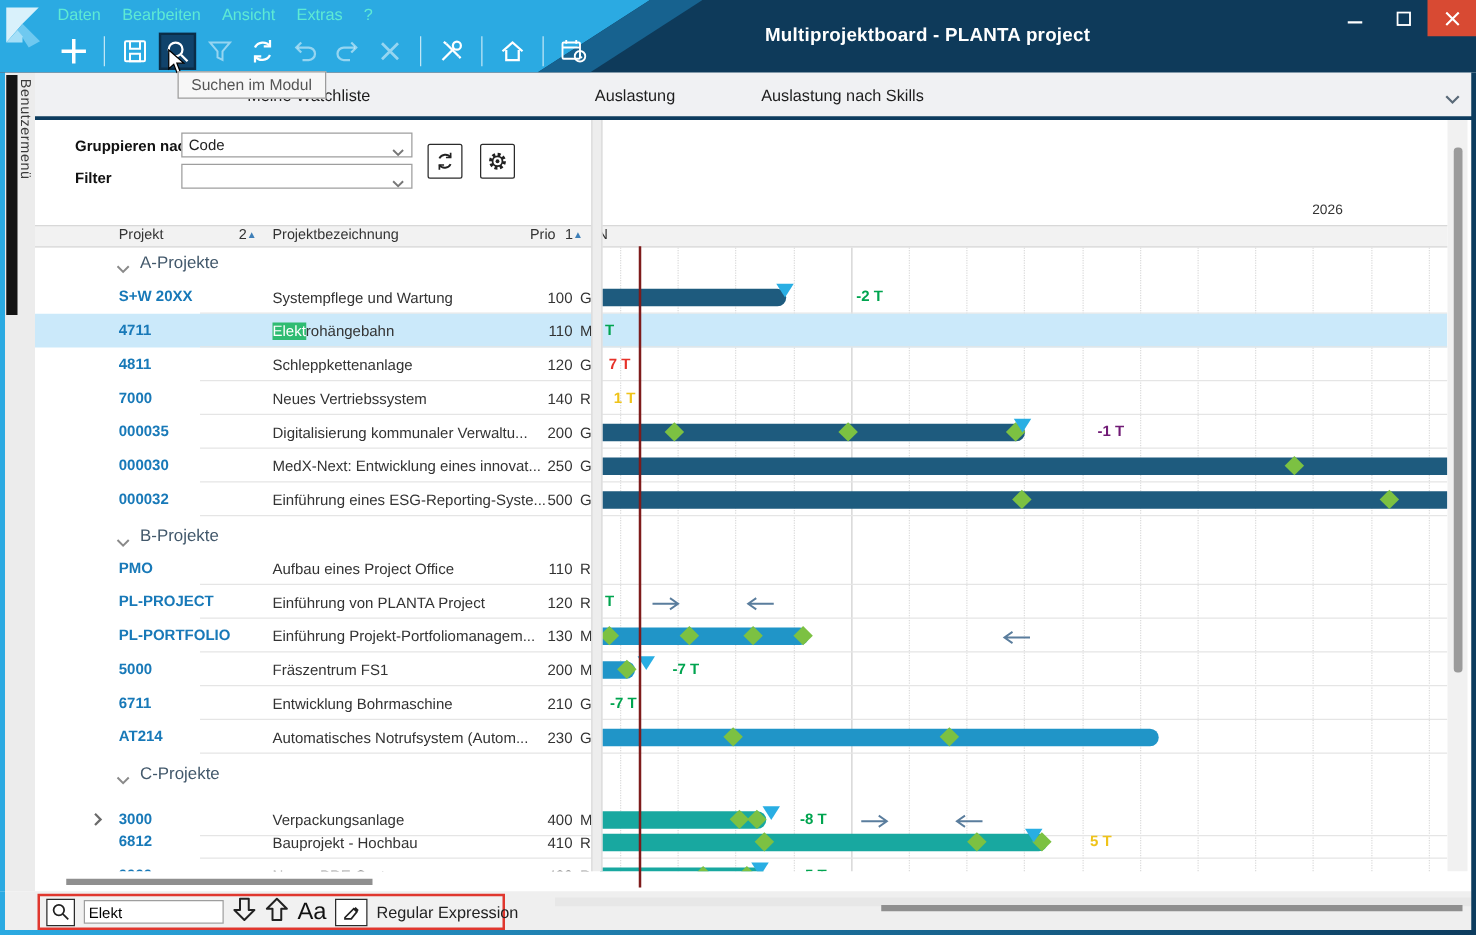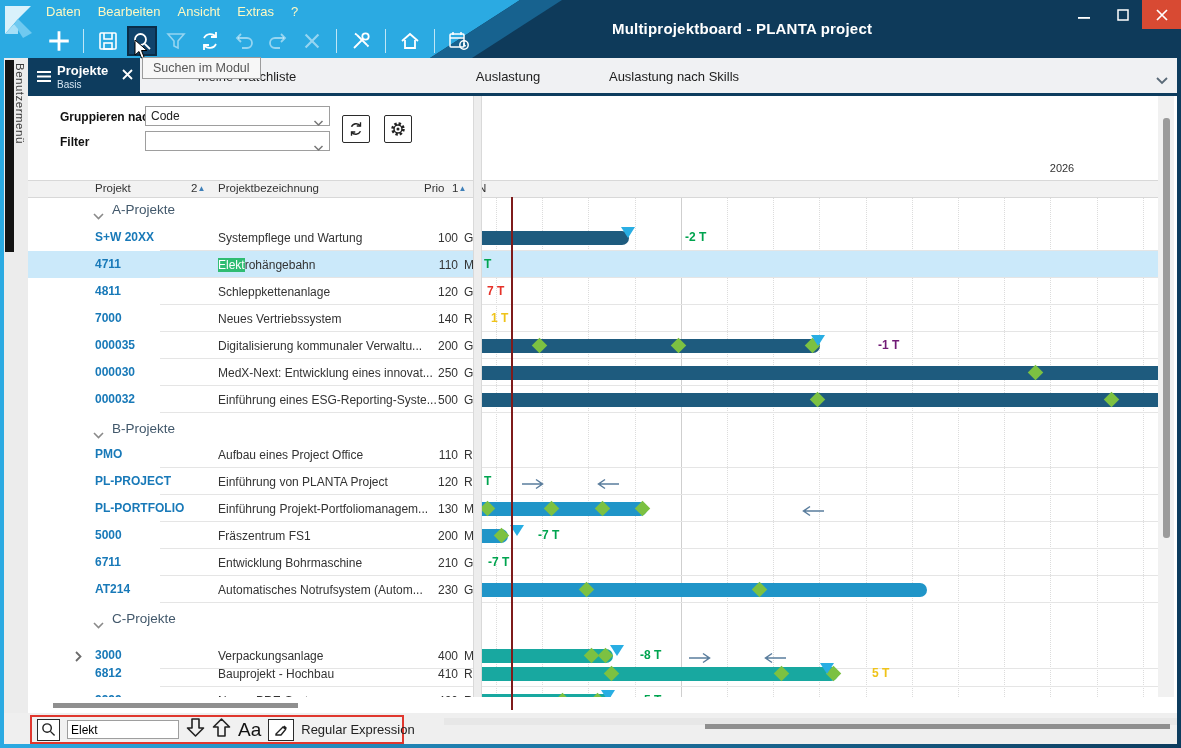--- a/index.html
+++ b/index.html
@@ -4,21 +4,21 @@
 <style>
   html,body{margin:0;padding:0;}
   .app{position:relative;width:1181px;height:748px;background:#fff;overflow:hidden;
        font-family:"Liberation Sans",sans-serif;-webkit-font-smoothing:antialiased;}
 
   
   .titlebar{position:absolute;left:0;top:0;width:1181px;height:58px;background:#0E3A5A;z-index:40;}
   .grad-cyan{position:absolute;inset:0;background:#2BAAE2;clip-path:polygon(0 0,520px 0,430px 58px,0 58px);}
   .grad-mid{position:absolute;inset:0;background:#17628F;clip-path:polygon(520px 0,562px 0,472px 58px,430px 58px);}
   .logo{position:absolute;left:1px;top:0;}
-  .menubar{position:absolute;left:46px;top:4px;display:flex;gap:17px;font-size:13px;color:#fef9c3;}
+  .menubar{position:absolute;left:46px;top:4px;display:flex;gap:17px;font-size:13px;color:#5eead4;}
   .mitem{cursor:default;}
   .toolbar{position:absolute;left:44px;top:26px;display:flex;align-items:center;gap:4px;}
   .tbtn{width:30px;height:30px;display:flex;align-items:center;justify-content:center;color:#fff;}
   .tbtn.dis{color:rgba(255,255,255,.5);}
   .tbtn.sel{background:#10436B;box-shadow:inset 0 0 0 2px #0A2D47;}
   .tsep{width:1px;height:24px;background:rgba(255,255,255,.7);margin:0 5px;}
   .wtitle{position:absolute;left:612px;top:20px;font-size:15px;font-weight:bold;color:#fff;letter-spacing:.2px;}
   .winbtns{position:absolute;right:0;top:0;display:flex;}
   .wbtn{width:39px;height:29px;display:flex;align-items:center;justify-content:center;color:#fff;}
   .wbtn.close{background:#D84A33;}
@@ -231,36 +231,20 @@
     <div class="cursor">
       <svg width="15" height="21" viewBox="0 0 15 21">
         <polygon points="1,1 1,16 5,12.5 7.5,19 10,18 7.5,11.5 13,11.5" fill="#fff" stroke="#000" stroke-width="1"></polygon>
       </svg>
     </div>
   </div>
 
   <div class="tooltip">Suchen im Modul</div>
 
   <div class="tabbar">
-    <div class="activetab">
-      <span class="burger">
-        <svg width="14" height="11">
-            <rect y="0" width="14" height="2" fill="#fff"></rect>
-            <rect y="4.5" width="14" height="2" fill="#fff"></rect>
-            <rect y="9" width="14" height="2" fill="#fff"></rect>
-          </svg>
-      </span>
-      <span class="ttl">Projekte</span>
-      <span class="sub">Basis</span>
-      <span class="tclose">
-        <svg width="11" height="11">
-            <path d="M1 1 L10 10 M10 1 L1 10" stroke="#fff" stroke-width="1.8"></path>
-          </svg>
-      </span>
-    </div>
     <div>
         <div class="tab" style="left: 219px;">Meine Watchliste</div>
         <div class="tab" style="left: 480px;">Auslastung</div>
         <div class="tab" style="left: 646px;">Auslastung nach Skills</div>
       </div>
     <span class="tabchev">
       <svg width="14" height="9">
           <path d="M2 2 L7 7 L12 2" fill="none" stroke="#5A6A78" stroke-width="1.8"></path>
         </svg>
     </span>

